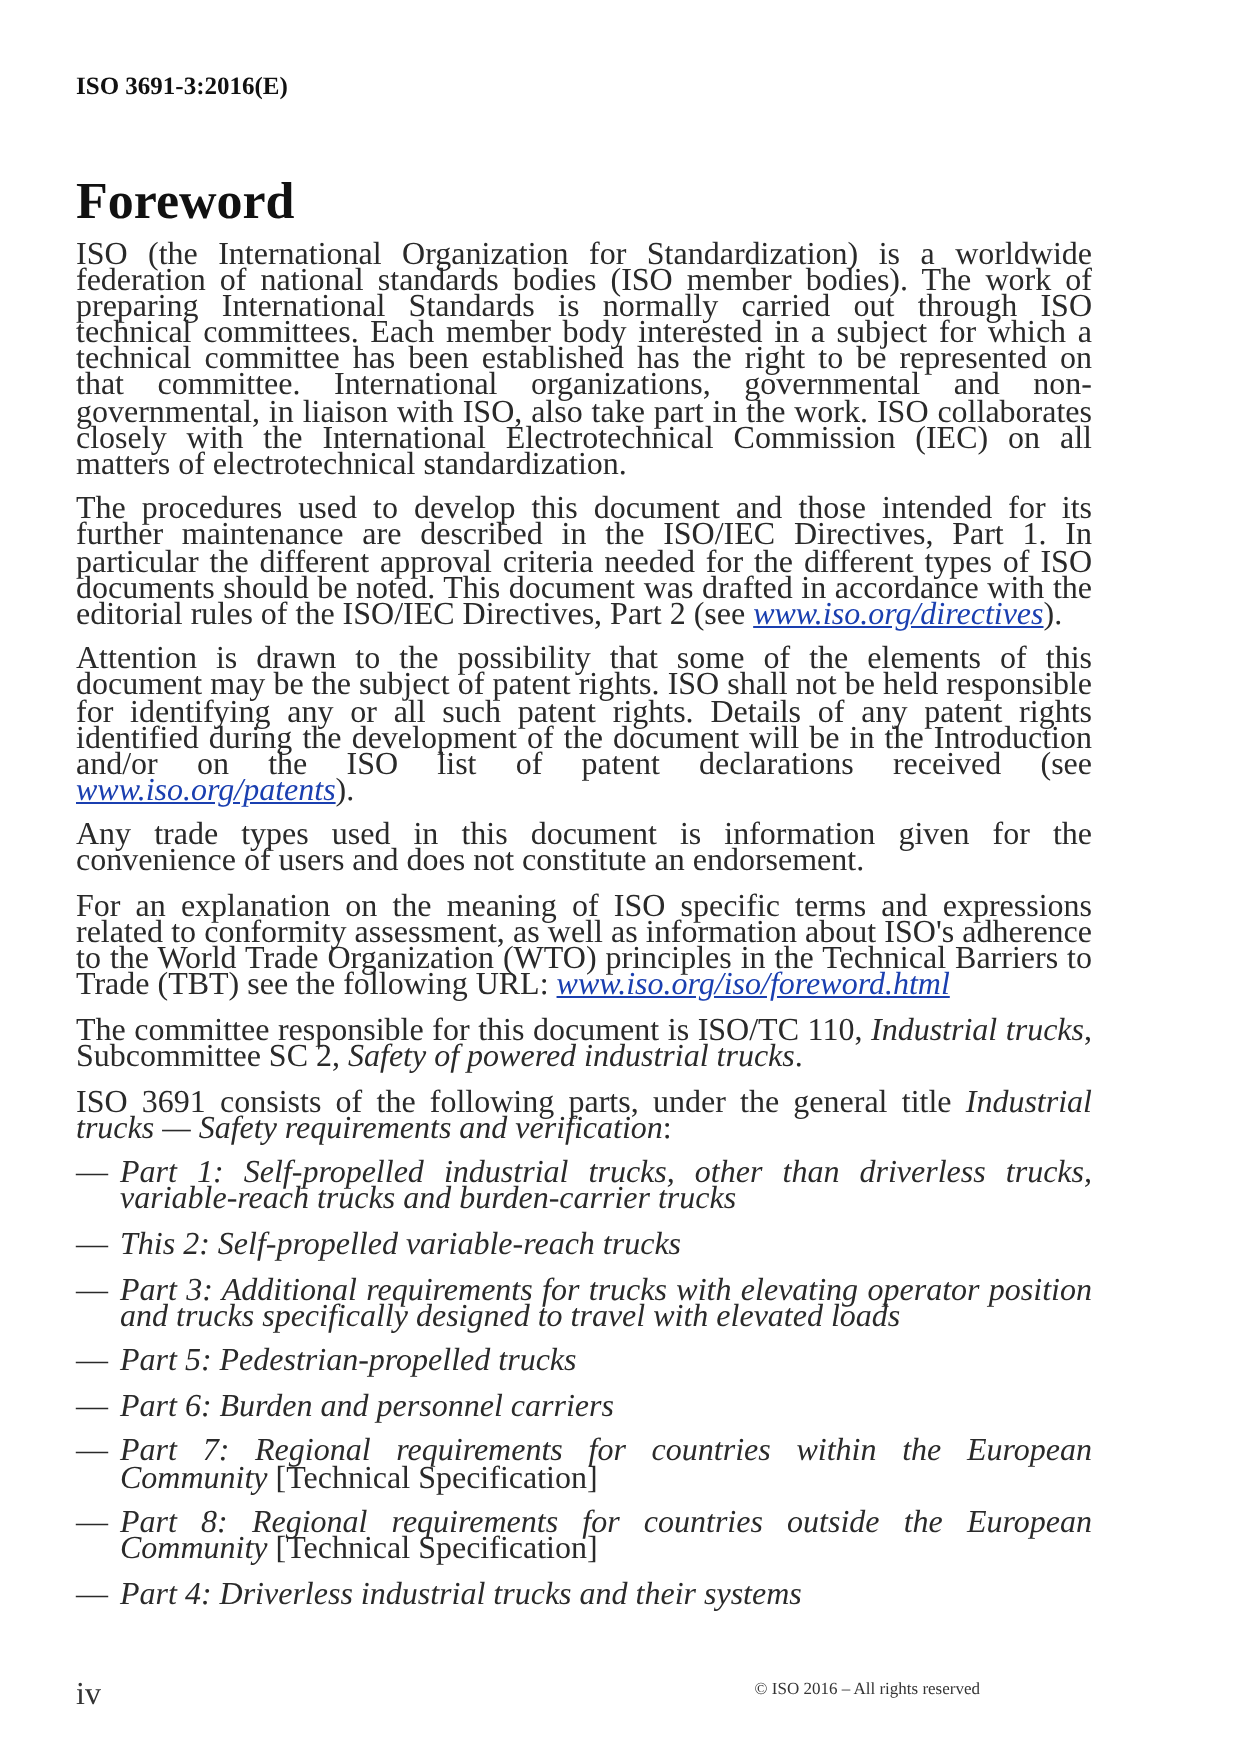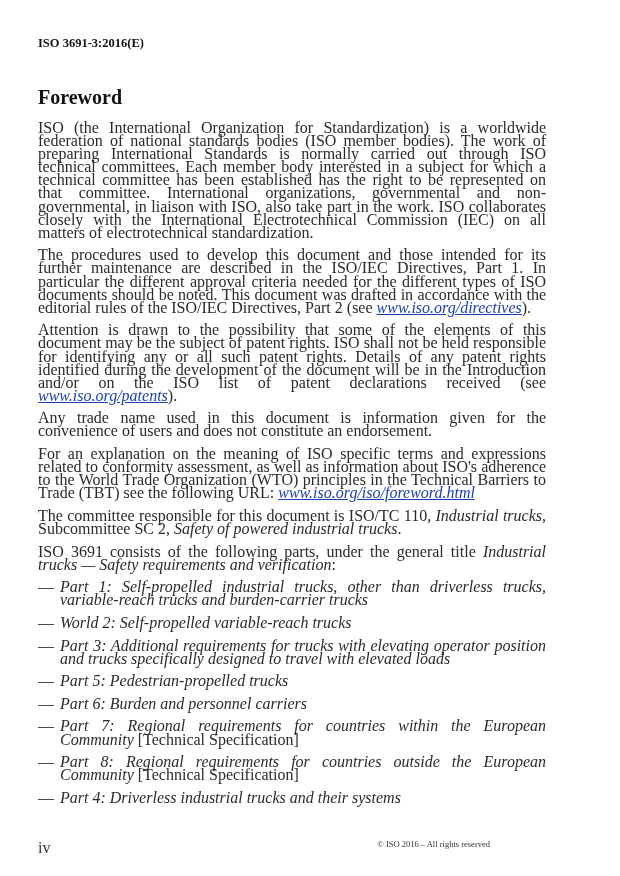--- a/index.html
+++ b/index.html
@@ -2,21 +2,21 @@
 <html><head>
 <meta charset="utf-8">
 <style>
   html, body { margin: 0; padding: 0; background: #ffffff; }
   body { width: 620px; height: 876px; position: relative; overflow: hidden;
          font-family: "DejaVu Serif", "Liberation Serif", serif; color: #222; }
   .page { position: absolute; left: 0; top: 0; width: 564px; height: 876px; }
   .header { position: absolute; left: 38px; top: 36px; font-family: "Liberation Serif", serif;
             font-weight: bold; font-size: 12.5px; color: #111; }
   .title { position: absolute; left: 38px; top: 86px; font-family: "Liberation Serif", serif;
-           font-weight: bold; font-size: 20px; color: #111; }
+           font-weight: bold; font-size: 26px; color: #111; }
   .body { position: absolute; left: 38px; top: 121px; width: 508px;
           font-family: "Liberation Serif", serif; font-size: 16px; line-height: 13.1px;
           color: #2a2a2a; text-align: justify; }
   .body p { margin: 0 0 9.5px 0; }
   .body a { color: #1a3fb0; text-decoration: underline; font-style: italic; }
   .body i { font-style: italic; }
   .list-item { display: flex; margin: 0 0 9.5px 0; }
   .dash { width: 22px; flex: 0 0 22px; }
   .li-text { flex: 1; text-align: justify; }
   .footer-left { position: absolute; left: 38px; top: 839px; font-family: "Liberation Serif", serif;
@@ -28,33 +28,33 @@
 <body>
 
 <div class="page">
   <div class="header">ISO 3691-3:2016(E)</div>
   <div class="title">Foreword</div>
 
   <div class="body">
     <p>ISO (the International Organization for Standardization) is a worldwide federation of national standards bodies (ISO member bodies). The work of preparing International Standards is normally carried out through ISO technical committees. Each member body interested in a subject for which a technical committee has been established has the right to be represented on that committee. International organizations, governmental and non-governmental, in liaison with ISO, also take part in the work. ISO collaborates closely with the International Electrotechnical Commission (IEC) on all matters of electrotechnical standardization.</p>
     <p><span>The procedures used to develop this document and those intended for its further maintenance are described in the ISO/IEC Directives, Part 1. In particular the different approval criteria needed for the different types of ISO documents should be noted. This document was drafted in accordance with the editorial rules of the ISO/IEC Directives, Part 2 (see </span><a>www.iso.org/directives</a><span>).</span></p>
     <p><span>Attention is drawn to the possibility that some of the elements of this document may be the subject of patent rights. ISO shall not be held responsible for identifying any or all such patent rights. Details of any patent rights identified during the development of the document will be in the Introduction and/or on the ISO list of patent declarations received (see </span><a>www.iso.org/patents</a><span>).</span></p>
-    <p>Any trade name used in this document is information given for the convenience of users and does not constitute an endorsement.</p>
+    <p>Any trade types used in this document is information given for the convenience of users and does not constitute an endorsement.</p>
     <p><span>For an explanation on the meaning of ISO specific terms and expressions related to conformity assessment, as well as information about ISO's adherence to the World Trade Organization (WTO) principles in the Technical Barriers to Trade (TBT) see the following URL: </span><a>www.iso.org/iso/foreword.html</a></p>
     <p><span>The committee responsible for this document is ISO/TC 110, </span><i>Industrial trucks</i><span>, Subcommittee SC 2, </span><i>Safety of powered industrial trucks</i><span>.</span></p>
     <p><span>ISO 3691 consists of the following parts, under the general title </span><i>Industrial trucks — Safety requirements and verification</i><span>:</span></p>
 
     <div>
       <div class="list-item">
           <span class="dash">—</span>
           <span class="li-text"><i>Part 1: Self-propelled industrial trucks, other than driverless trucks, variable-reach trucks and burden-carrier trucks</i><span></span></span>
         </div>
       <div class="list-item">
           <span class="dash">—</span>
-          <span class="li-text"><i>World 2: Self-propelled variable-reach trucks</i><span></span></span>
+          <span class="li-text"><i>This 2: Self-propelled variable-reach trucks</i><span></span></span>
         </div>
       <div class="list-item">
           <span class="dash">—</span>
           <span class="li-text"><i>Part 3: Additional requirements for trucks with elevating operator position and trucks specifically designed to travel with elevated loads</i><span></span></span>
         </div>
       <div class="list-item">
           <span class="dash">—</span>
           <span class="li-text"><i>Part 5: Pedestrian-propelled trucks</i><span></span></span>
         </div>
       <div class="list-item">

